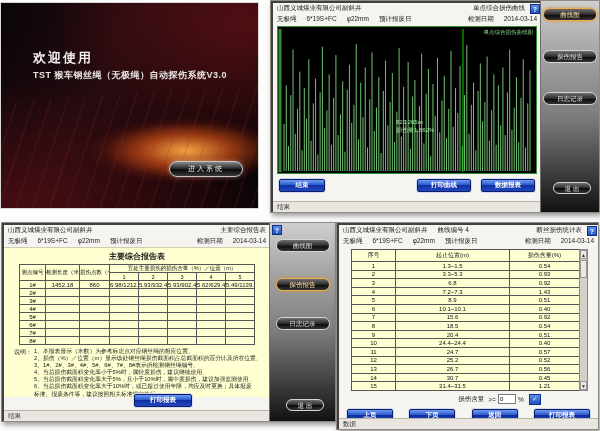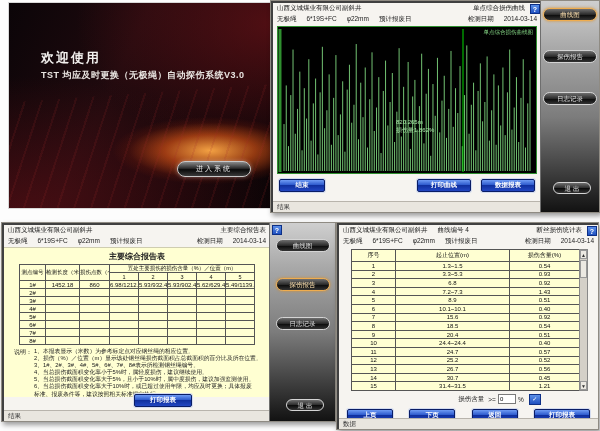--- a/index.html
+++ b/index.html
@@ -1,21 +1,21 @@
 <!DOCTYPE html>
 <html><head>
 <meta charset="utf-8">
 <style>
   * { margin:0; padding:0; box-sizing:border-box; }
   body { font-family:"Liberation Sans", sans-serif; background:#ffffff; }
   .stage { position:relative; width:600px; height:431px; background:#fdfdfd; overflow:hidden;
            font-family:"Liberation Sans", sans-serif; }
 
   
-  .splash { position:absolute; left:8px; top:2px; width:281px; height:207px; border:1px solid #d8d8d8;
+  .splash { position:absolute; left:0; top:2px; width:259px; height:207px; border:1px solid #d8d8d8;
     background:
       radial-gradient(ellipse 130px 45px at 72% 72%, rgba(255,170,70,.95), rgba(255,100,25,.55) 35%, rgba(140,35,10,.2) 62%, transparent 75%),
       radial-gradient(ellipse 320px 210px at 95% 10%, rgba(130,22,28,.55), transparent 62%),
       radial-gradient(ellipse 380px 200px at 5% 100%, rgba(95,16,22,.6), transparent 66%),
       linear-gradient(115deg,#0b0508 0%,#200a0e 38%,#140609 70%,#0a0406 100%);
     overflow:hidden;padding-left:9px; }
   .splash-streak { position:absolute; left:-30px; top:90px; width:340px; height:150px;
     background:repeating-linear-gradient(112deg, transparent 0 14px, rgba(160,40,40,.14) 14px 16px);
     transform:rotate(-4deg); }
   .splash-welcome { position:absolute; left:32px; top:46px; color:#f2f0ee; font-size:13px; font-weight:bold; letter-spacing:2px; }
@@ -96,21 +96,21 @@
   .data-btnrow .bluebtn.wide { width:56px; }
 </style>
 </head>
 <body>
 
 <div class="stage">
 
   <div class="splash">
     <div class="splash-streak"></div>
     <div class="splash-welcome">欢迎使用</div>
-    <div class="splash-title">TST 均应及时更换（无极绳）自动探伤系统V3.0</div>
+    <div class="splash-title">TST 猴车钢丝绳（无极绳）自动探伤系统V3.0</div>
     <button class="splash-enter">进入系统</button>
   </div>
 
   <div class="win" style="left:270px; top:0; width:330px; height:213px;">
     <div class="content" style="left:2px; top:2px; width:268px; height:209px;">
       <div class="help" style="right:1px; top:1px;">?</div>
       <div class="hdr-row">
         <span>山西义城煤业有限公司副斜井</span>
         <span class="grow"></span>
         <span class="right" style="margin-right:12px;">单点综合损伤曲线</span>

